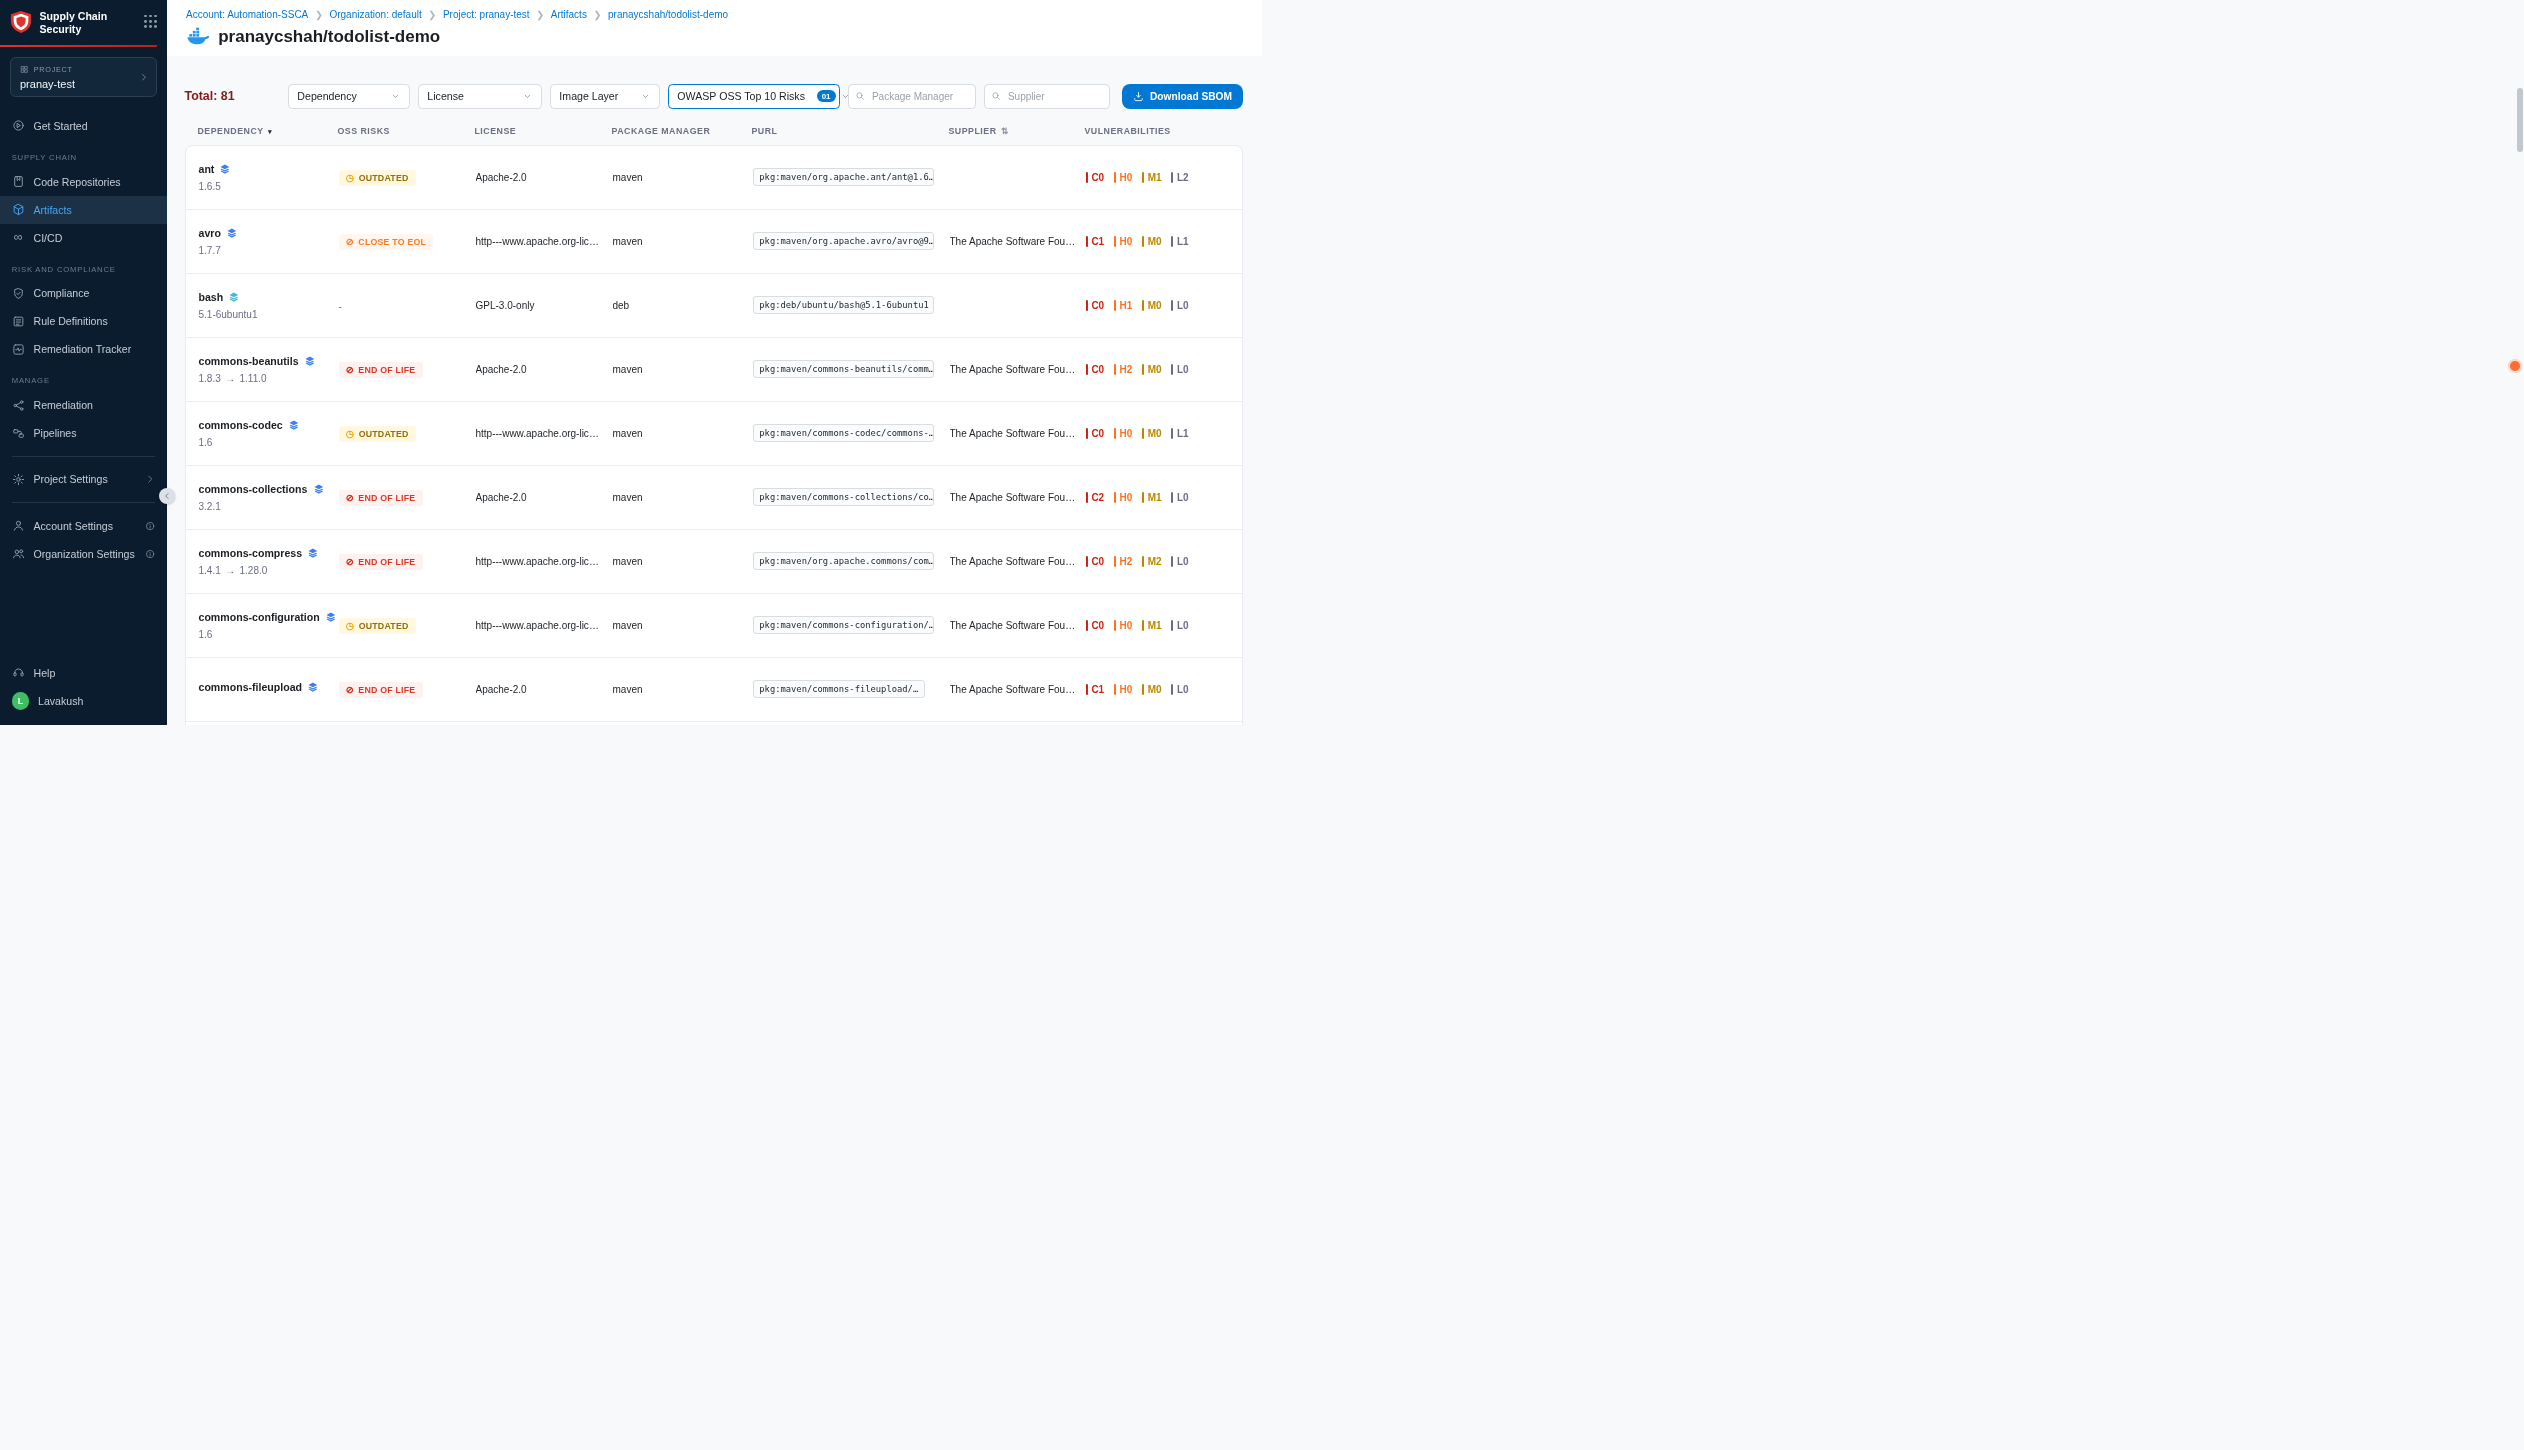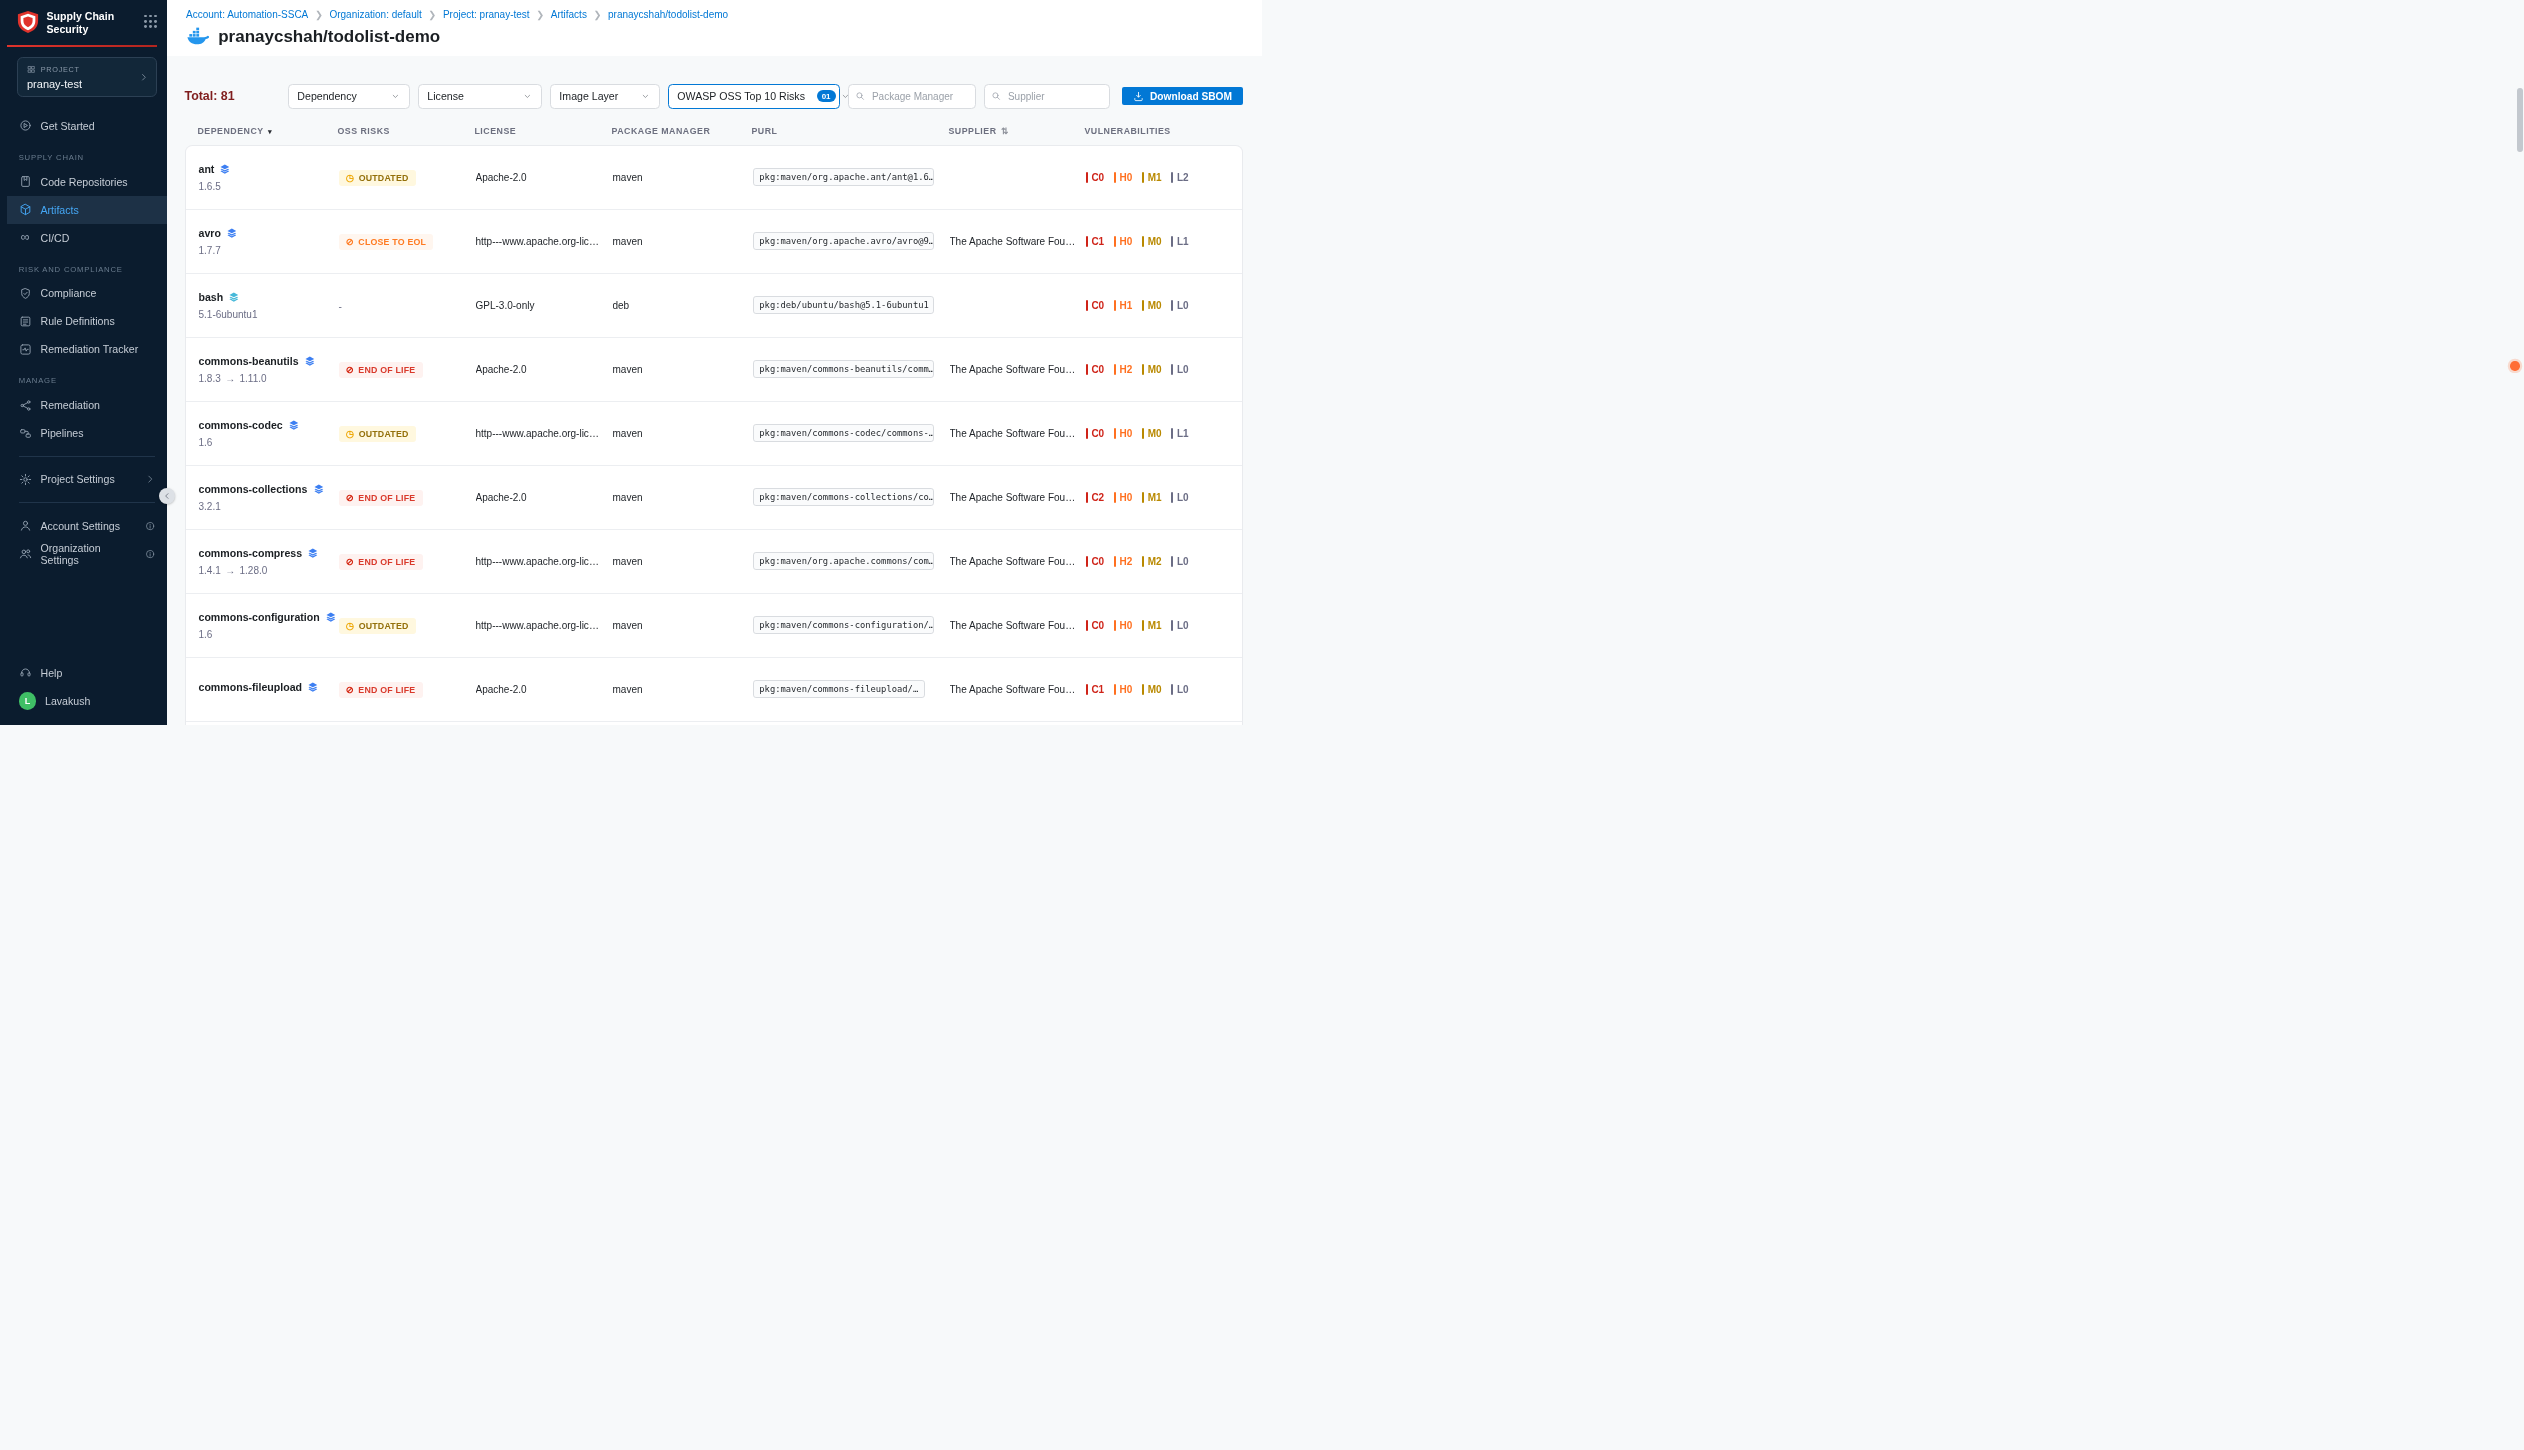--- a/index.html
+++ b/index.html
@@ -2,21 +2,21 @@
 <html style="font-size:11.7px"><head>
 <meta charset="utf-8">
 <style>
   * { margin:0; padding:0; box-sizing:border-box; }
   html,body { width:1262px; height:725px; overflow:hidden; background:#f7f9fa;
     font-family:"Liberation Sans", sans-serif; }
   .app { display:flex; width:1262px; height:725px; position:relative; }
 
   
   .sidebar { width:167px; flex-shrink:0; background:#0b1c2e; color:#c6cdd6;
-    display:flex; flex-direction:column; position:relative; z-index:3;padding-left:7px; }
+    display:flex; flex-direction:column; position:relative; z-index:3; }
   .sb-header { display:flex; align-items:flex-start; gap:7.3px; padding:10.2px 10.2px 7.3px 10.2px; }
   .sb-title { color:#fff; font-size:10.6px; font-weight:bold; line-height:1.25; width:76px; }
   .grid-dots { margin-left:auto; margin-top:4.4px; display:grid; grid-template-columns:repeat(3,2.9px);
     gap:2.2px; cursor:pointer; color:#8b98a7; }
   .grid-dots i { width:2.9px; height:2.9px; border-radius:50%; background:currentColor; }
   .sb-redline { height:1.5px; background:linear-gradient(90deg,#e0332c,#b3251f); margin:1.5px 10.2px 8.8px 0; }
   .project-card { margin:1.5px 10.2px 7.3px; background:#122739; border:0.7px solid #2c4054;
     border-radius:5.8px; padding:6.6px 8.8px; position:relative; cursor:pointer; }
   .project-label { display:flex; align-items:center; gap:5px; font-size:7.3px; letter-spacing:0.7px;
     color:#8a99a9; margin-bottom:3.7px; }
@@ -79,22 +79,22 @@
     border-radius:6.6px; padding:1.5px 5.1px; }
   .search-box { position:relative; }
   .search-box input { height:25px; border:0.7px solid #d9dce0; border-radius:4.4px; background:#fff;
     padding:0 7.3px 0 23.4px; font-size:10px; color:#1b1f23; outline:none;
     font-family:"Liberation Sans", sans-serif; }
   .search-box input::placeholder { color:#9ba1a9; }
   .search-ico { position:absolute; left:7.3px; top:50%; transform:translateY(-50%); color:#9ba1a9; display:flex; }
   .search-ico svg { width:10.2px; height:10.2px; fill:none; stroke:currentColor; stroke-width:1.8;
     stroke-linecap:round; }
   .inp-pm input { width:128px; } .inp-supplier input { width:126px; }
-  .download-btn { margin-left:auto; height:18px; background:#0278d5; color:#fff; border:none;
-    border-radius:2px; padding:0 11px; font-size:10.2px; font-weight:bold; display:flex;
+  .download-btn { margin-left:auto; height:25px; background:#0278d5; color:#fff; border:none;
+    border-radius:8px; padding:0 11px; font-size:10.2px; font-weight:bold; display:flex;
     align-items:center; gap:5.8px; cursor:pointer; white-space:nowrap;
     font-family:"Liberation Sans", sans-serif; }
   .download-btn svg { width:11px; height:11px; fill:none; stroke:#fff; stroke-width:1.9;
     stroke-linecap:round; stroke-linejoin:round; }
 
   
   .t-grid { display:grid; grid-template-columns:140px 137px 137px 140px 197px 136px 1fr; }
   .t-head { margin-top:17.5px; padding:0 0 8.8px 13px; font-size:8.8px; font-weight:bold;
     color:#6c6f7f; letter-spacing:0.5px; }
   .th { display:flex; align-items:center; gap:4.4px; }

